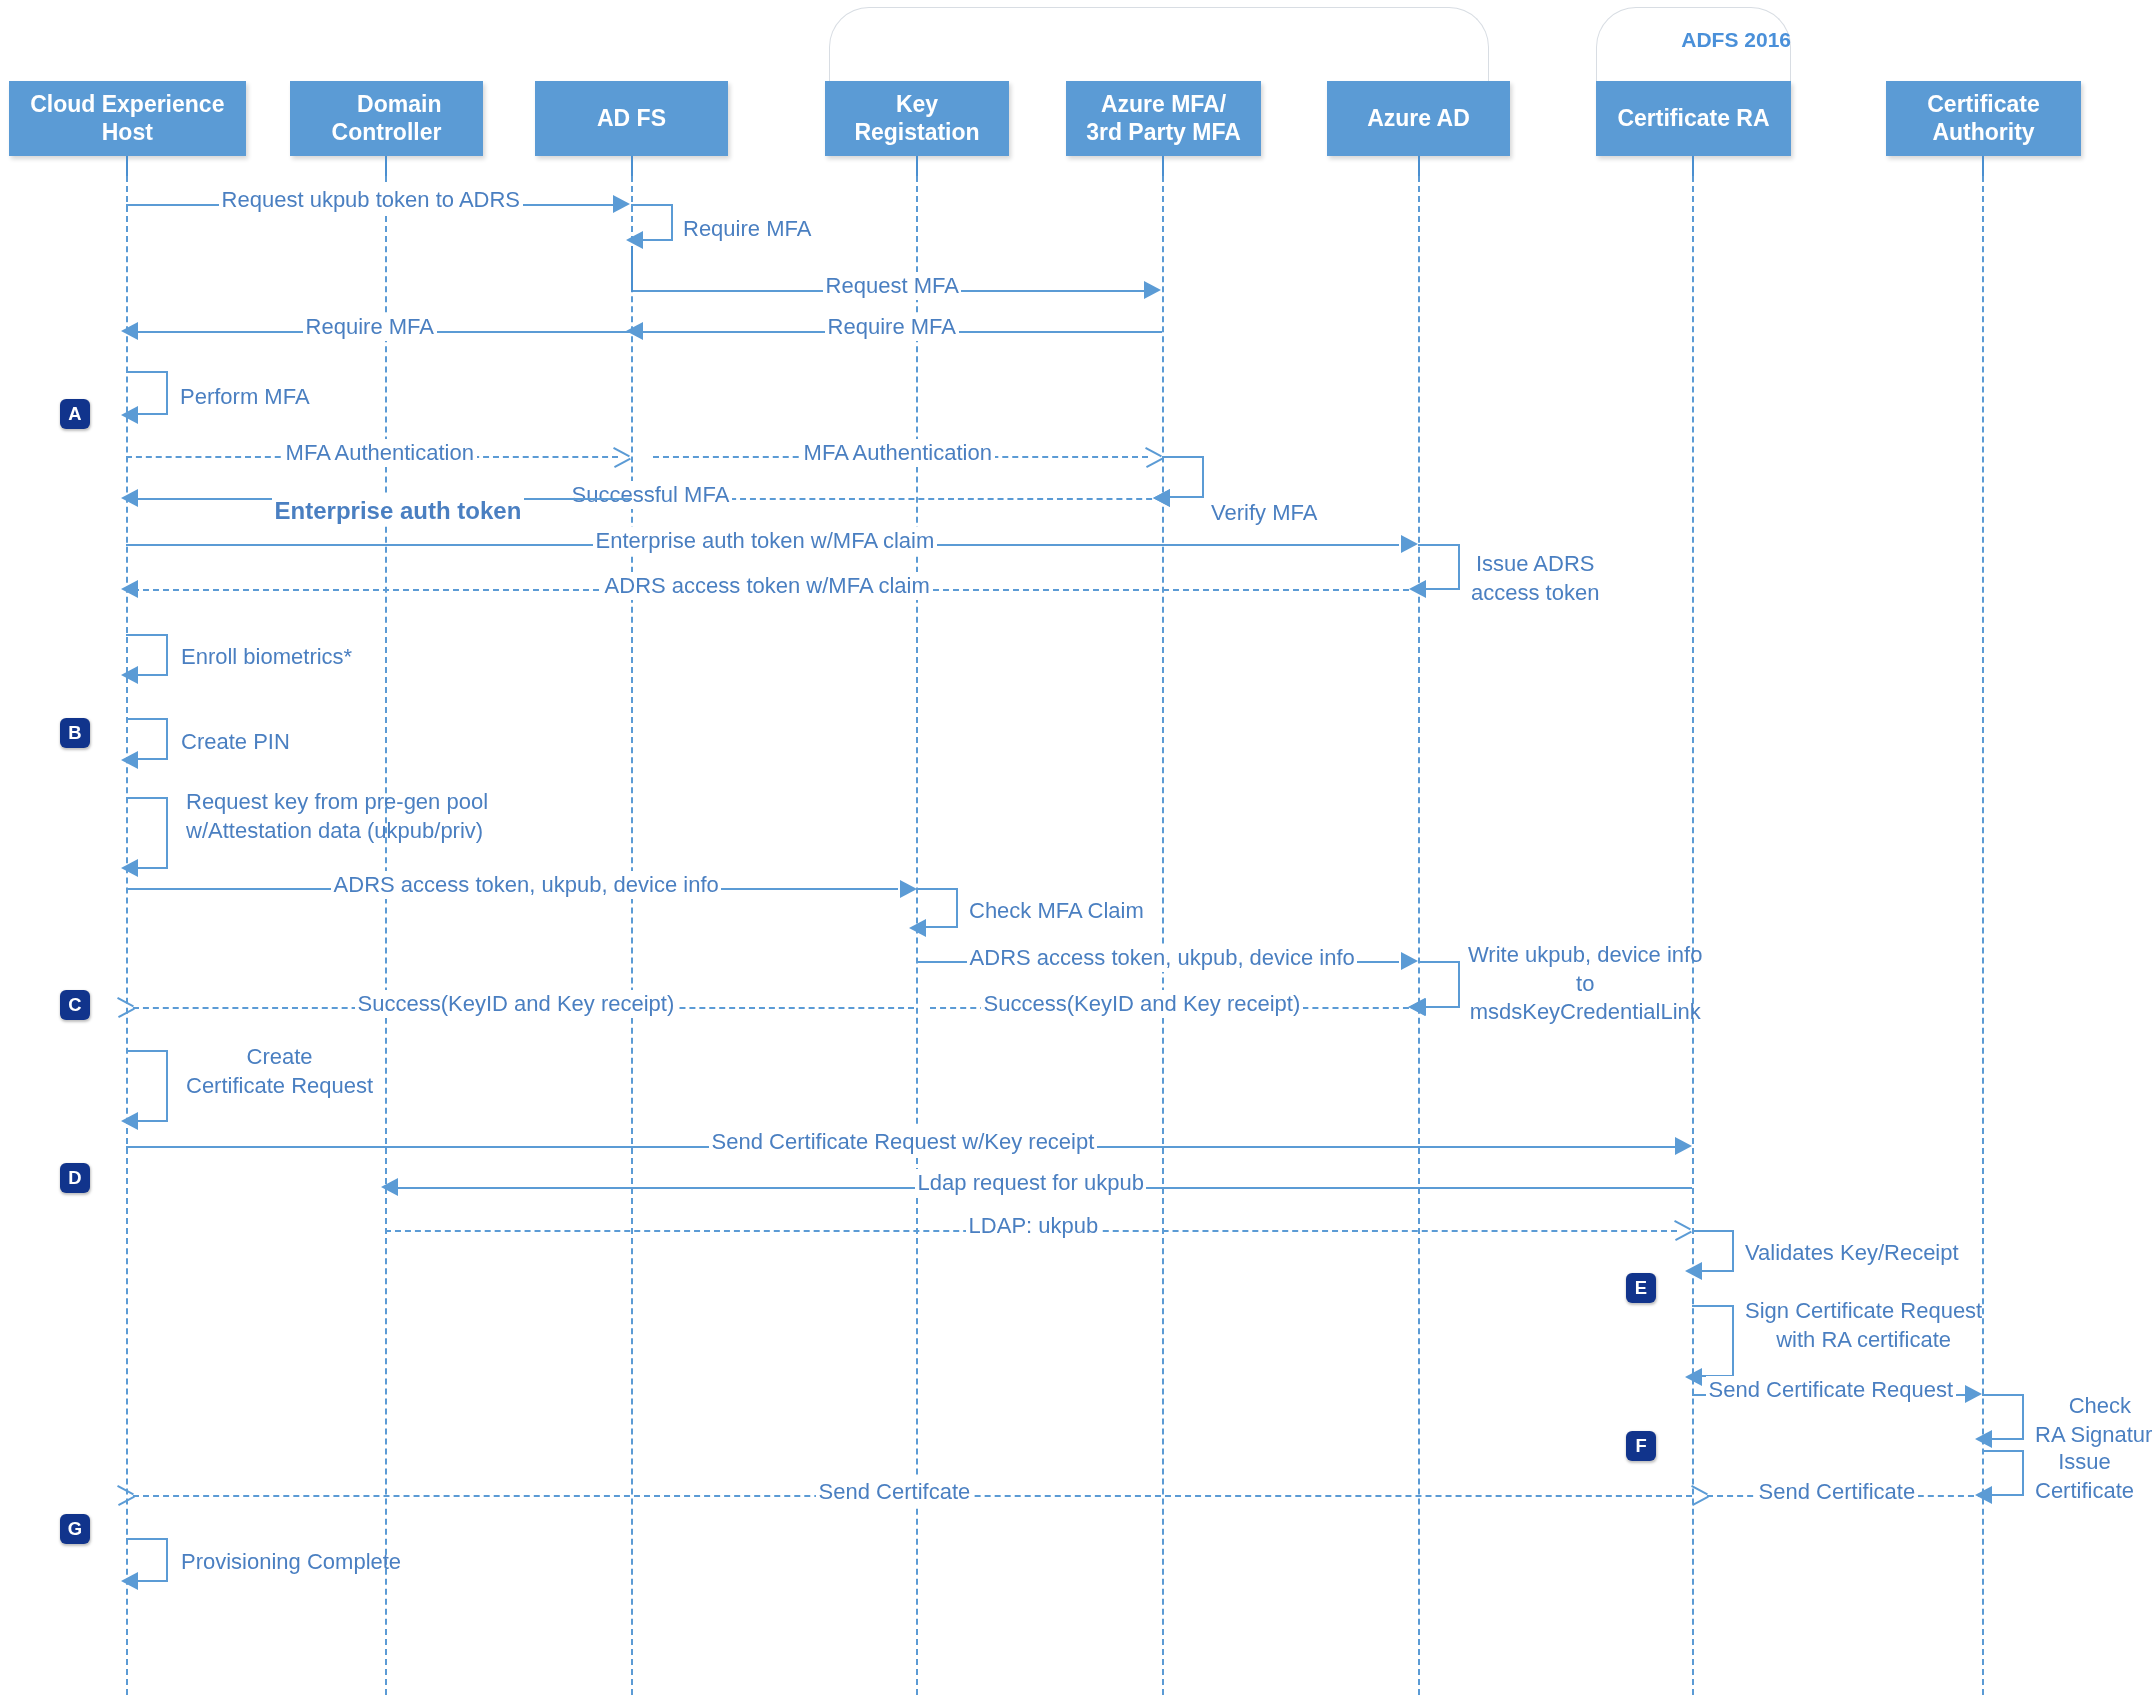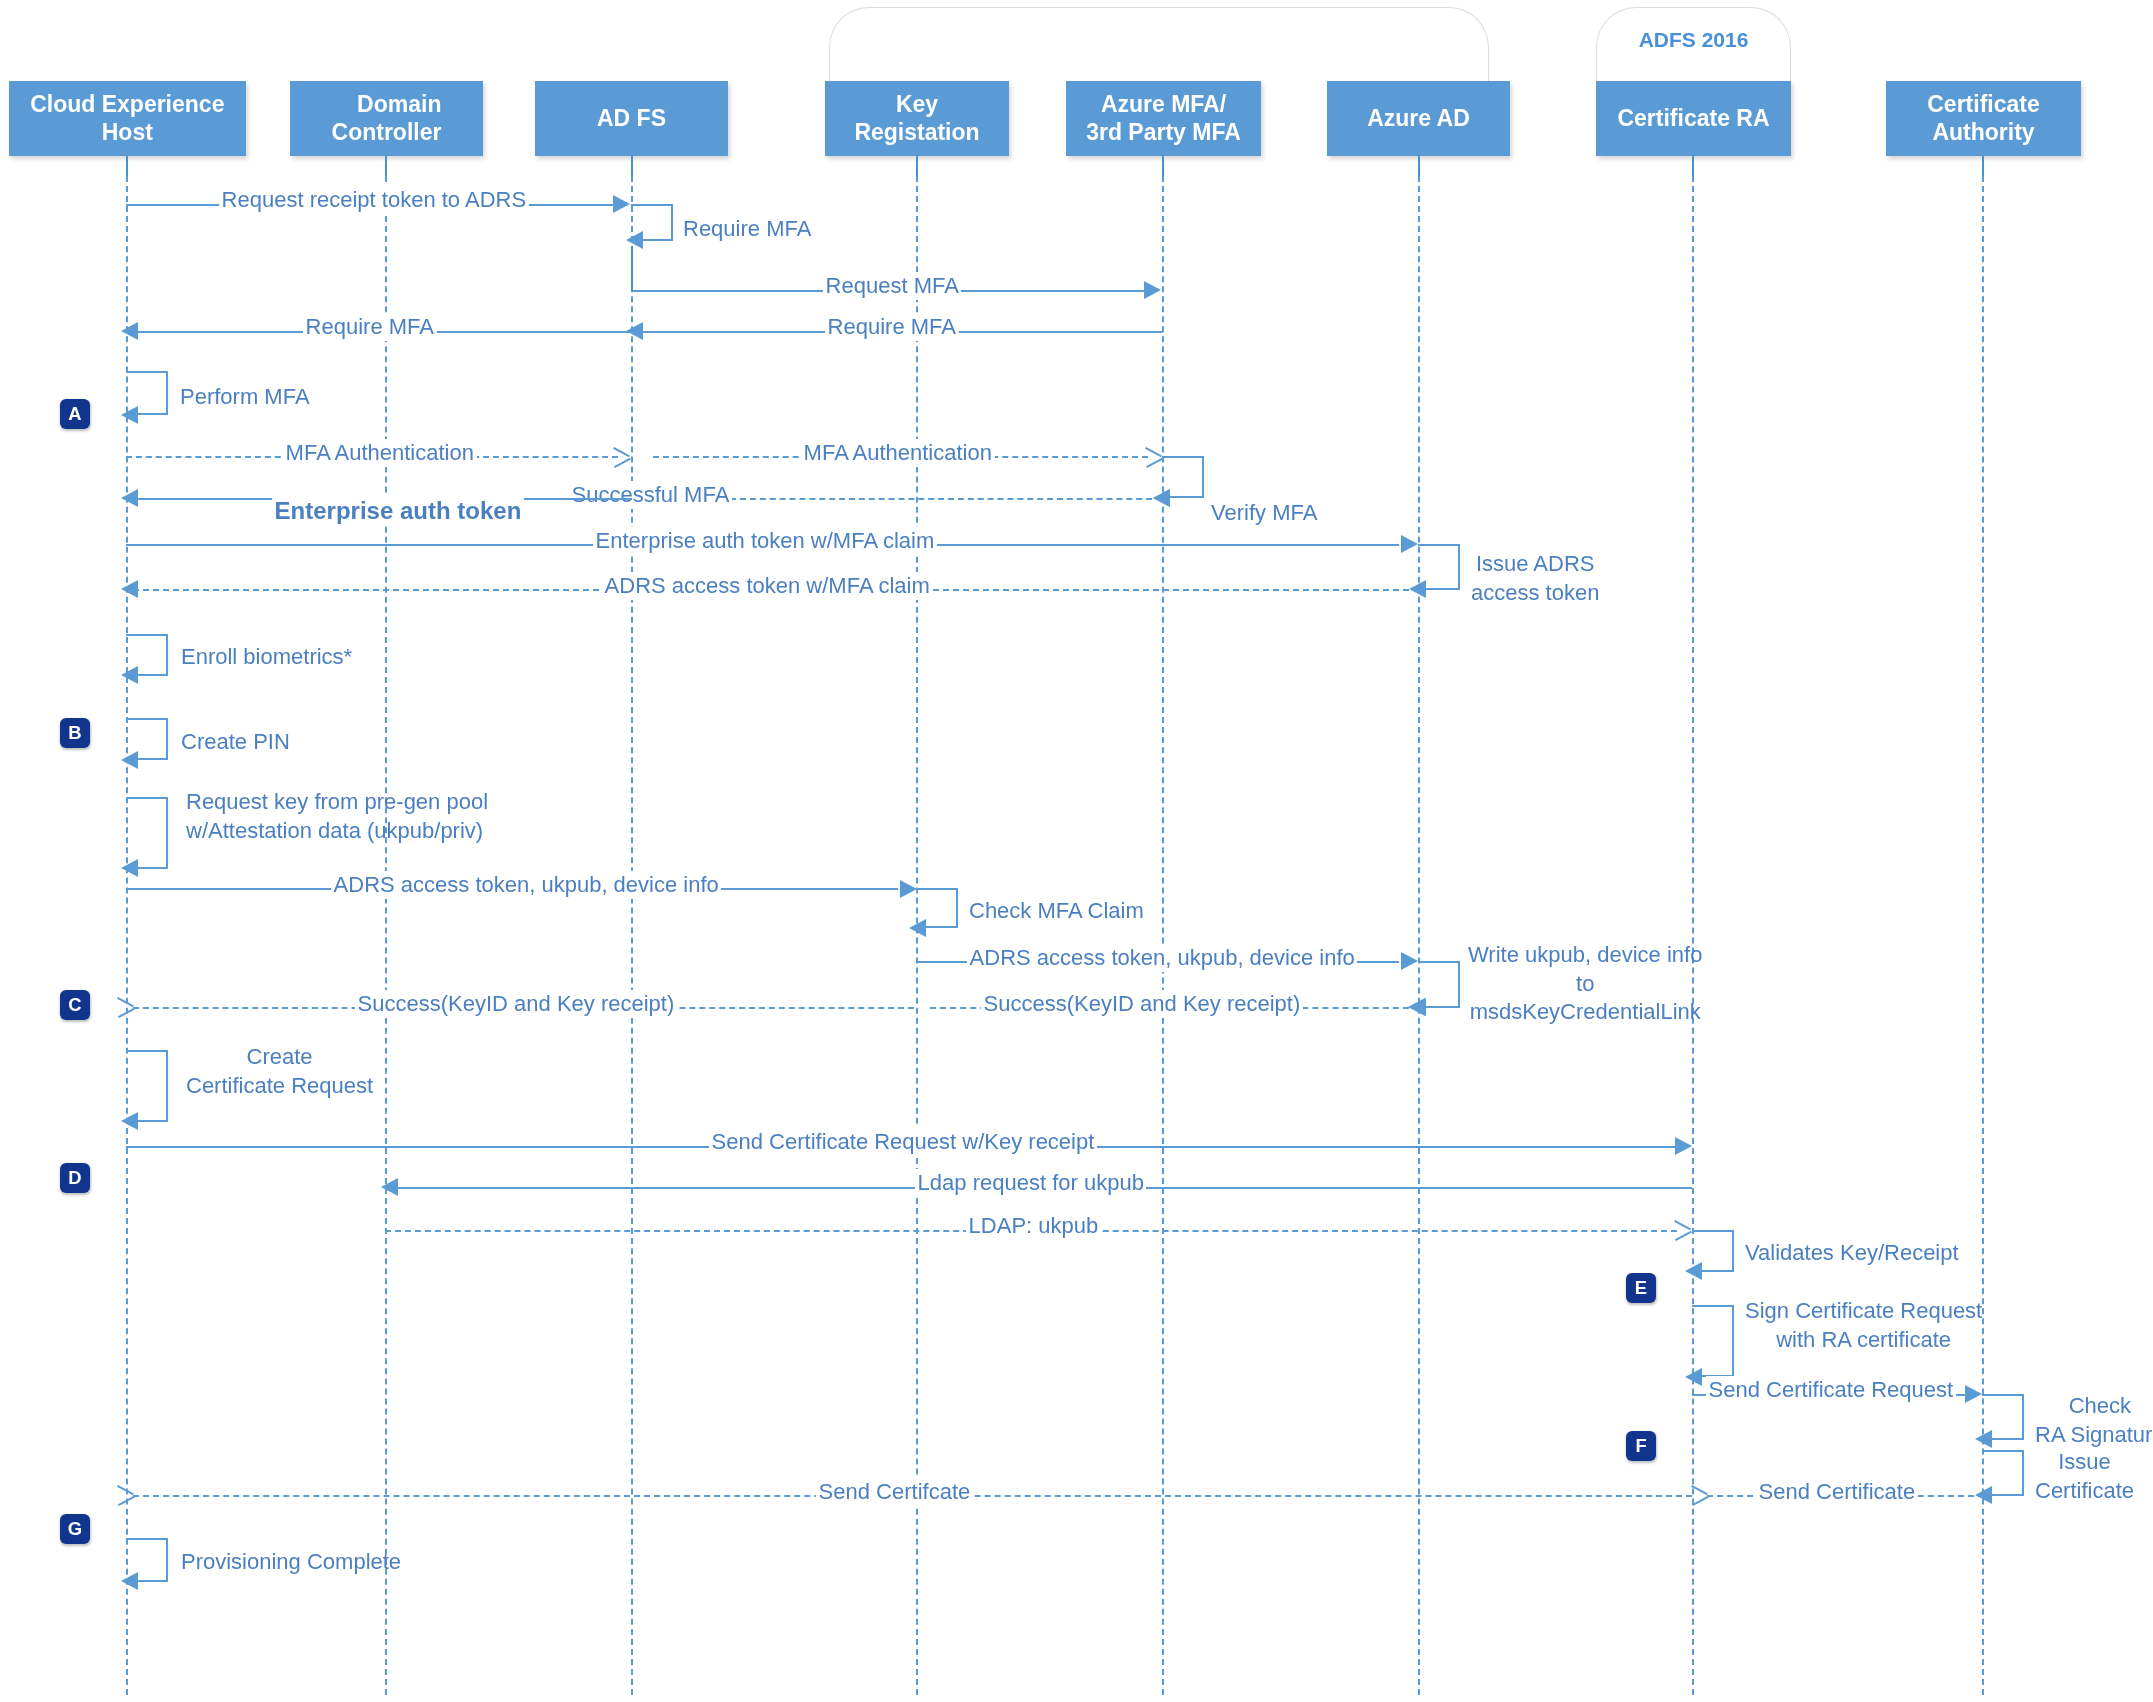--- a/index.html
+++ b/index.html
@@ -46,21 +46,21 @@
     box-shadow:0.9px 1.8px 2.6px rgba(0,0,0,.25);}
 </style>
 </head>
 <body>
 
 <div id="canvas">
 
   <div class="group-frame" style="left:829px;top:7px;width:660px;height:81px;"></div>
 
   <div class="group-frame" style="left:1596px;top:7px;width:195px;height:81px;"></div>
-  <div class="group-label" style="left:1596px;top:28px;width:195px;font-size:21px;">ADFS 2016</div>
+  <div class="group-label" style="left:1596px;top:28px;width:195px;font-size:21px;text-align:right;">ADFS 2016</div>
 
   <div class="participant" style="left:8.8px;top:81px;width:237px;height:75px;font-size:23px;">
     <span>
       <span>Cloud Experience</span><br><span>Host</span>
     </span>
   </div>
 
   <div class="participant" style="left:290px;top:81px;width:193px;height:75px;font-size:23px;text-align:right;">
     <span>
       <span>Domain</span><br><span>Controller</span>
@@ -130,21 +130,21 @@
   <div class="badge" style="left:60px;top:399px;">A</div>
   <div class="badge" style="left:60px;top:718px;">B</div>
   <div class="badge" style="left:60px;top:990px;">C</div>
   <div class="badge" style="left:60px;top:1163px;">D</div>
   <div class="badge" style="left:1626px;top:1273px;">E</div>
   <div class="badge" style="left:1626px;top:1431px;">F</div>
   <div class="badge" style="left:60px;top:1514px;">G</div>
 
   <div class="msg" style="left:126px;top:204px;width:488px;"></div>
   <div class="ah right" style="left:613px;top:195px;"></div>
-  <div class="msg-label" style="left:219px;top:186px;font-size:22px;">Request receipt token to ADRS</div>
+  <div class="msg-label" style="left:219px;top:186px;font-size:22px;">Request ukpub token to ADRS</div>
 
   <div class="selfcall" style="left:631px;top:204px;width:42px;height:37px;"></div>
   <div class="ah left" style="left:626px;top:231px;"></div>
   <div class="selflabel" style="left:683px;top:215px;font-size:22px;">Require MFA</div>
 
   <div class="msg" style="left:631px;top:290px;width:514px;"></div>
   <div class="lifeline-stub" style="left:631px;top:246px;height:46px;"></div>
   <div class="ah right" style="left:1144px;top:281px;"></div>
   <div class="msg-label" style="left:823px;top:272px;font-size:22px;">Request MFA</div>
 

